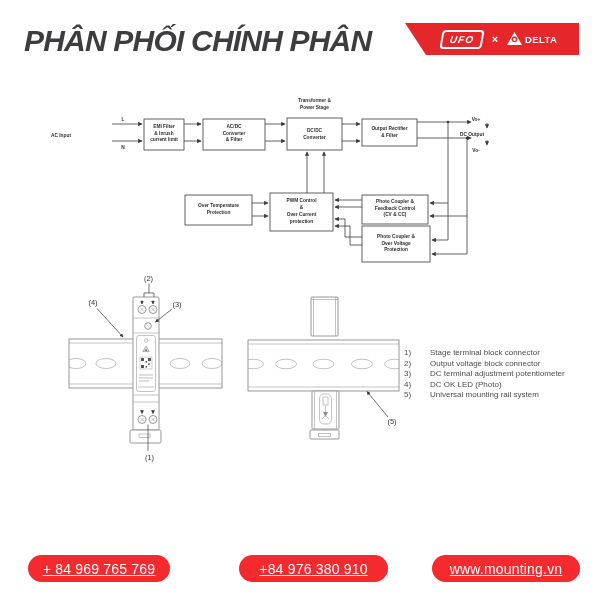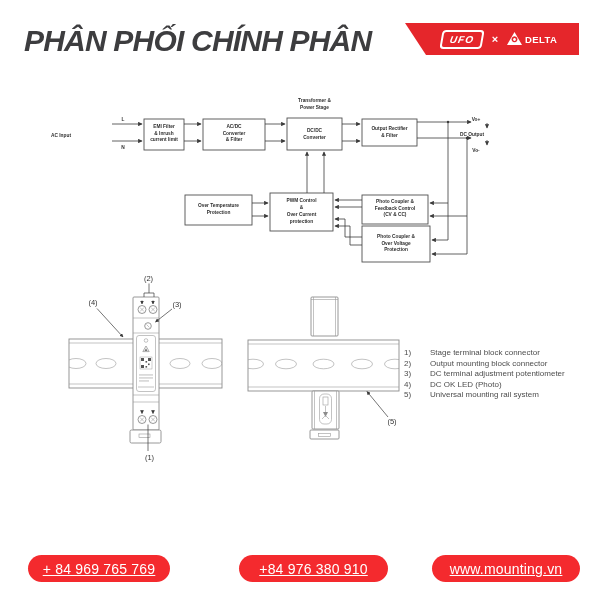--- a/index.html
+++ b/index.html
@@ -263,21 +263,21 @@
   <text class="co" x="152" y="144">(5)</text>
 </svg>
 
 <div class="abs legend">
   <div class="row">
     <span class="num">1)</span>
     <span>Stage terminal block connector</span>
   </div>
   <div class="row">
     <span class="num">2)</span>
-    <span>Output mounting block connector</span>
+    <span>Output voltage block connector</span>
   </div>
   <div class="row">
     <span class="num">3)</span>
     <span>DC terminal adjustment potentiometer</span>
   </div>
   <div class="row">
     <span class="num">4)</span>
     <span>DC OK LED (Photo)</span>
   </div>
   <div class="row">

